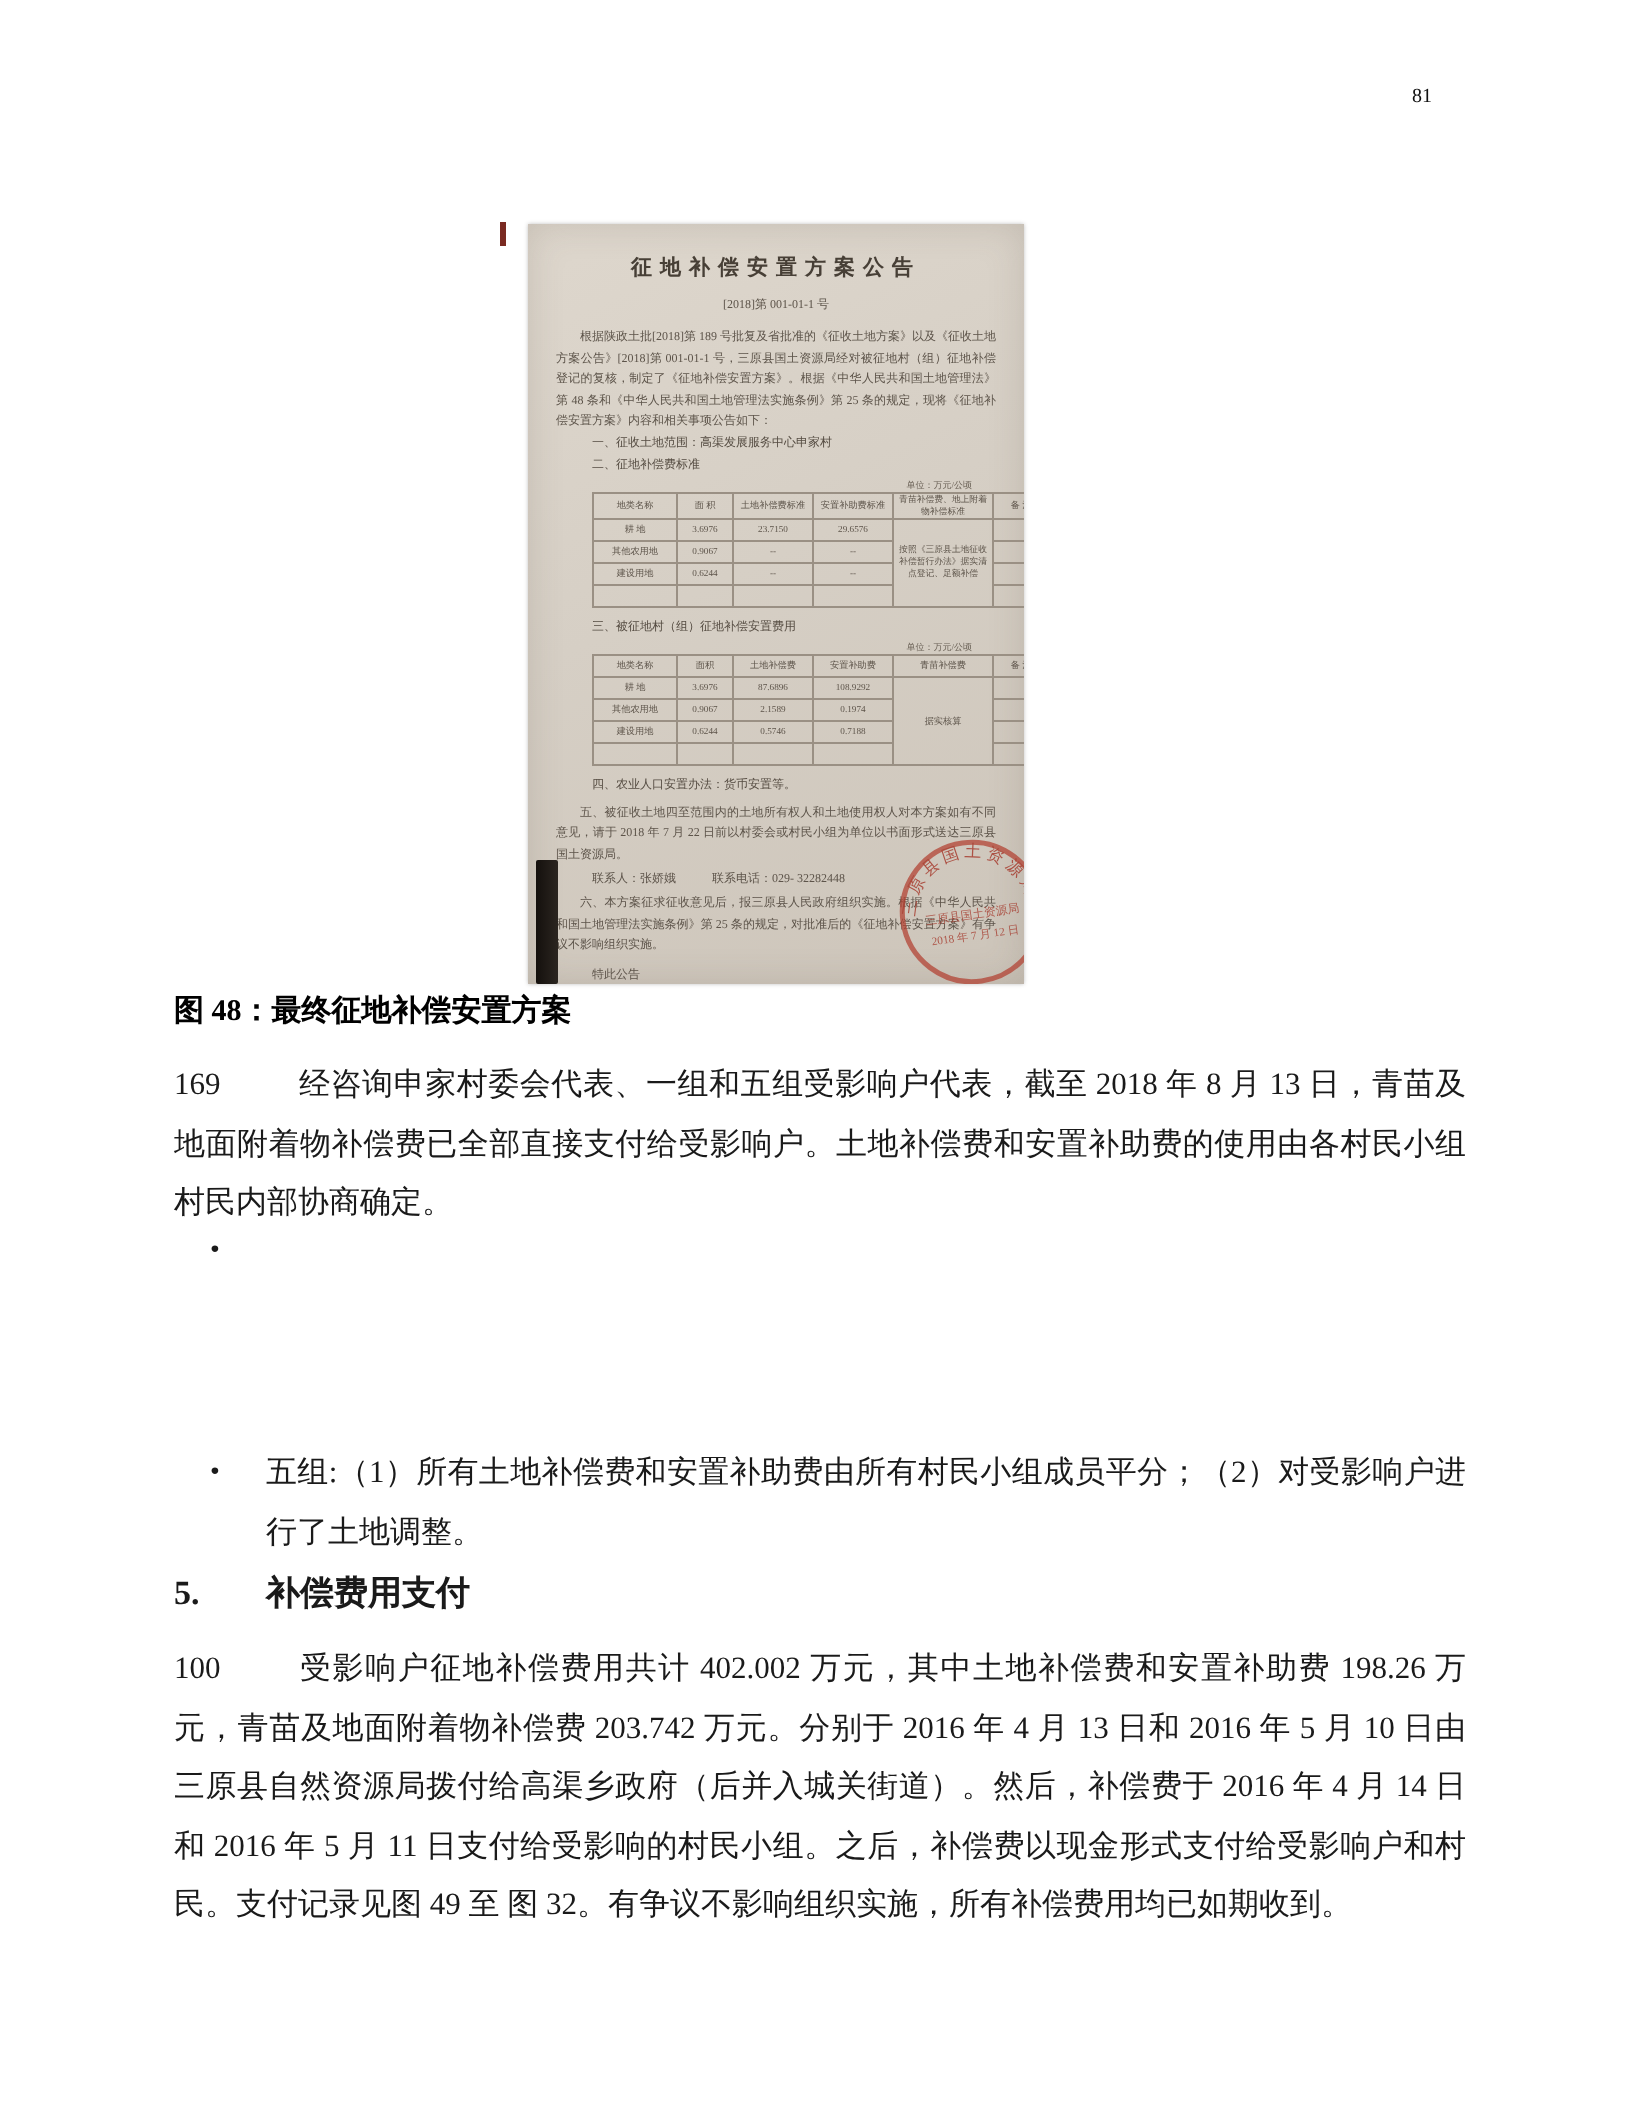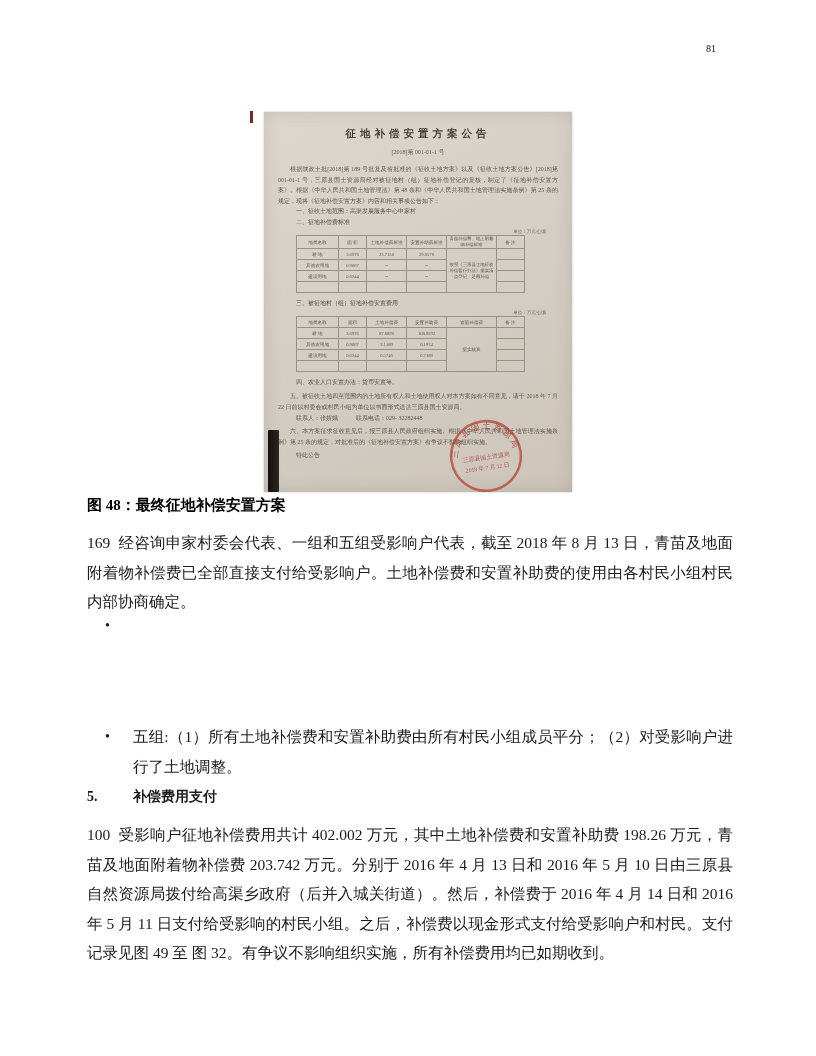--- a/index.html
+++ b/index.html
@@ -7,21 +7,21 @@
   body {
     width:816px; height:1056px; position:relative; overflow:hidden;
     font-family:"Liberation Serif","DejaVu Serif",serif; color:#1a1a1a;
   }
   .pagenum {
     position:absolute; top:43px; right:100px; font-size:10px; color:#111;
   }
 
   
   .photo {
-    position:absolute; left:264px; top:112px; width:308px; height:380px;
+    position:absolute; left:264px; top:112px; width:248px; height:380px;
     background:linear-gradient(155deg,#ded7cd 0%,#d6cfc5 45%,#cdc5ba 100%);
     box-shadow:0 0 2px rgba(0,0,0,.25), inset 0 0 18px rgba(90,80,65,.18);
     overflow:hidden; padding:15px 14px 0 14px; color:#5d544a;
   }
   .corner-mark { position:absolute; left:250px; top:111px; width:3px; height:12px; background:#7a2a22; }
   .ph-title {
     text-align:center; font-size:10.5px; font-weight:bold; color:#473f36;
     letter-spacing:4px; white-space:nowrap;
   }
   .ph-docnum { text-align:center; font-size:6px; margin-top:7px; color:#5d544a; }
@@ -58,27 +58,27 @@
 
   
   .caption {
     position:absolute; left:87px; top:496px; width:644px; text-align:left;
     font-weight:bold; font-size:15px; color:#000;
   }
 
   
   .main { position:absolute; left:87px; top:0; width:646px; font-size:15.5px; line-height:29.5px; }
   .para { position:absolute; width:646px; text-align:justify; }
-  .pnum { margin-right:8px; }
+  .pnum { margin-right:39px; }
   #para169 { top:528px; }
   .bullet { position:absolute; width:646px; padding-left:46px; text-align:justify; }
   .bullet .marker { position:absolute; left:18px; top:0; font-size:14px; }
   #bullet1 { top:611px; }
   #bullet2 { top:722px; }
-  .heading { position:absolute; top:782px; font-weight:bold; font-size:14px; }
+  .heading { position:absolute; top:782px; font-weight:bold; font-size:17px; }
   .heading .hnum { display:inline-block; width:46px; }
   #para170 { top:820px; }
   #para170 b { font-weight:normal; }
 </style>
 </head>
 <body>
 
 <div class="pagenum">81</div>
 
 <div class="corner-mark"></div>

